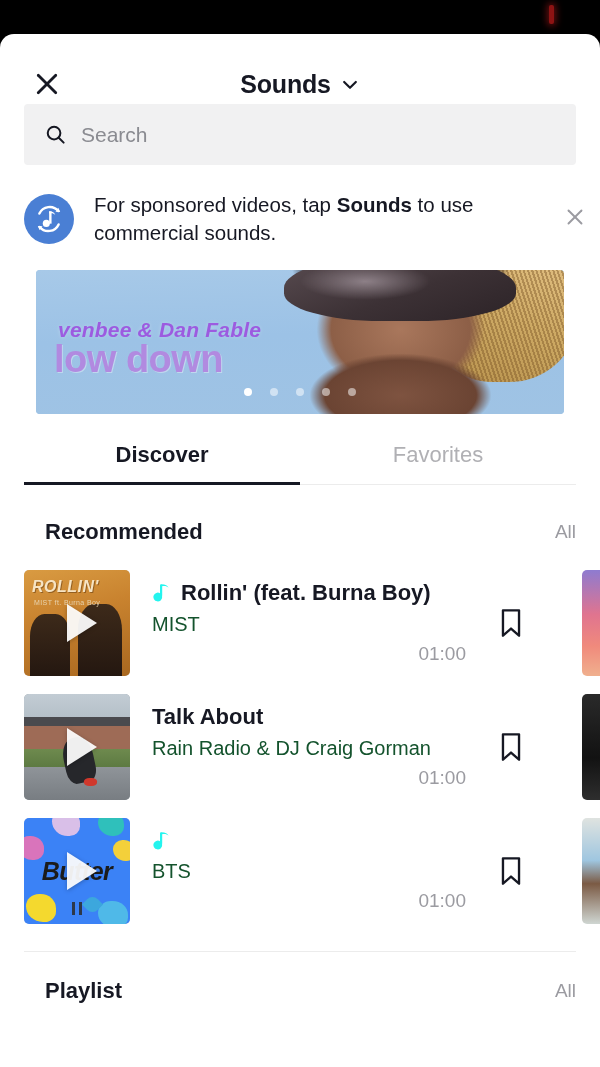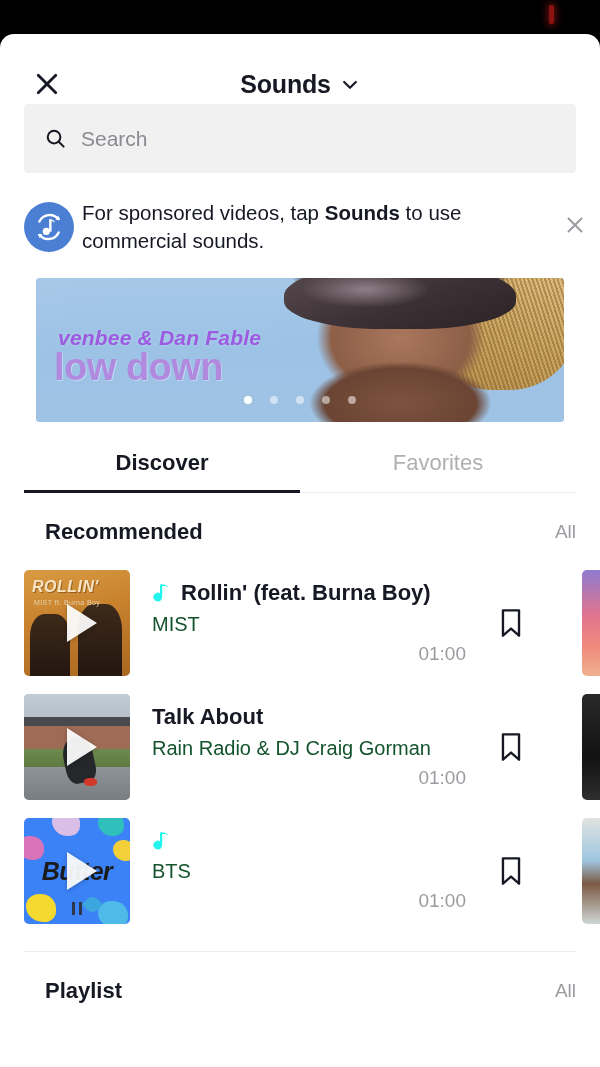--- a/index.html
+++ b/index.html
@@ -61,21 +61,21 @@
     font-size:25px;
     font-weight:bold;
     color:#161823;
     letter-spacing:-.2px;
   }
   .chevron svg { display:block; }
 
   
   .search-wrap { padding:0 24px; }
   .search-bar {
-    height:69px;
+    height:61px;
     background:#f1f1f2;
     border-radius:4px;
     display:flex;
     align-items:center;
     padding:0 20px;
     gap:14px;
     cursor:text;
   }
   .search-icon svg { display:block; }
   .search-input {
@@ -87,21 +87,21 @@
     font-size:21px;
     color:#161823;
   }
   .search-input::placeholder { color:#8a8b91; }
 
   
   .notice {
     display:flex;
     align-items:center;
     padding:26px 8px 22px 24px;
-    gap:8px;
+    gap:20px;
   }
   .notice-icon {
     flex:0 0 auto;
     width:50px; height:50px;
     border-radius:50%;
     background:#4a7fd4;
     display:flex; align-items:center; justify-content:center;
   }
   .notice-text {
     flex:1;
@@ -185,21 +185,21 @@
   .promo-dots .dot {
     width:8px; height:8px;
     border-radius:50%;
     background:rgba(255,255,255,.52);
   }
   .promo-dots .dot.active { background:#fff; }
 
   
   .tabs {
     display:flex;
-    margin:28px 24px 0 24px;
+    margin:28px 24px 8px 24px;
     border-bottom:1.5px solid #ececec;
   }
   .tab {
     flex:1;
     text-align:center;
     padding-bottom:16px;
     font-size:22px;
     color:#b0b0b4;
     position:relative;
     cursor:pointer;

